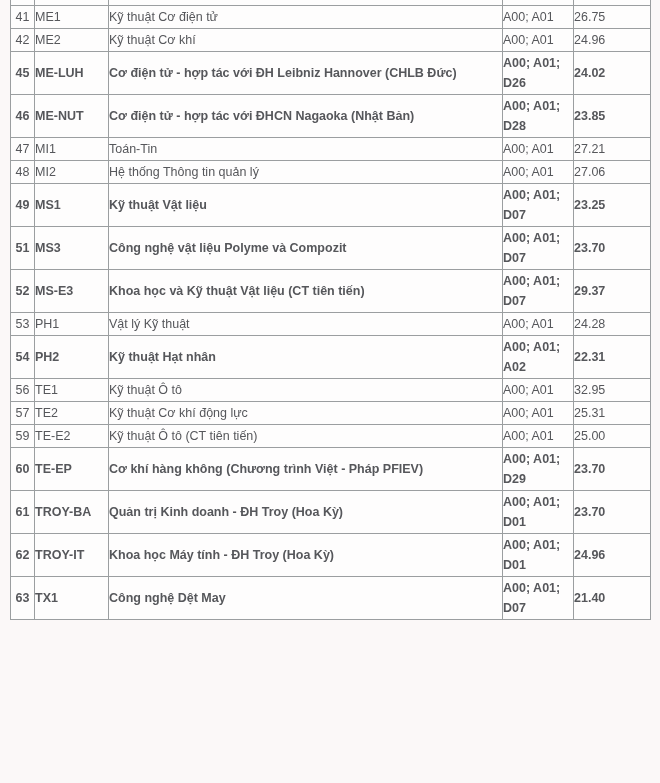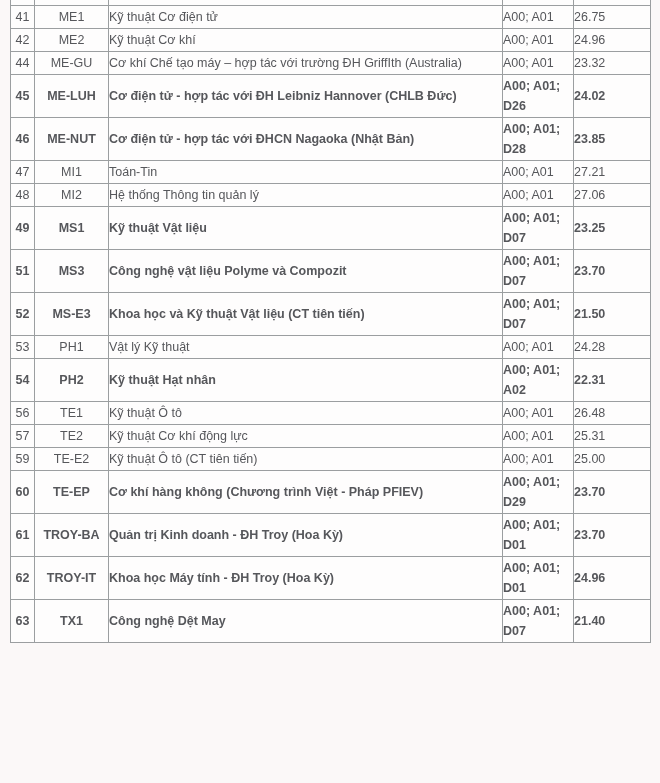--- a/index.html
+++ b/index.html
@@ -25,21 +25,21 @@
     color:var(--text);
     font-size:12.5px;
     vertical-align:middle;
     padding:0;
     overflow:hidden;
   }
   tr.partial td{border-top:none;height:5px;}
   tr.s{height:23px;}
   tr.d{height:43px;font-weight:bold;}
   td.c-no{text-align:center;}
-  td.c-code{padding-left:7px;text-align:center;}
+  td.c-code{padding-left:7px;}
   td.c-name{padding-left:8px;white-space:nowrap;}
   td.c-combos{padding-left:7px;padding-right:2px;line-height:20px;}
   td.c-score{padding-left:8px;}
 </style>
 </head>
 <body>
 
 <div class="page">
   <table class="scores">
     <colgroup>
@@ -63,27 +63,20 @@
         <td class="c-name">Kỹ thuật Cơ điện tử</td>
         <td class="c-combos">A00; A01</td>
         <td class="c-score">26.75</td>
       </tr>
       <tr class="s">
         <td class="c-no">42</td>
         <td class="c-code">ME2</td>
         <td class="c-name">Kỹ thuật Cơ khí</td>
         <td class="c-combos">A00; A01</td>
         <td class="c-score">24.96</td>
-      </tr>
-      <tr class="s">
-        <td class="c-no">44</td>
-        <td class="c-code">ME-GU</td>
-        <td class="c-name">Cơ khí Chế tạo máy – hợp tác với trường ĐH GriffIth (Australia)</td>
-        <td class="c-combos">A00; A01</td>
-        <td class="c-score">23.32</td>
       </tr>
       <tr class="d">
         <td class="c-no">45</td>
         <td class="c-code">ME-LUH</td>
         <td class="c-name">Cơ điện tử - hợp tác với ĐH Leibniz Hannover (CHLB Đức)</td>
         <td class="c-combos">A00; A01; D26</td>
         <td class="c-score">24.02</td>
       </tr>
       <tr class="d">
         <td class="c-no">46</td>
@@ -118,42 +111,42 @@
         <td class="c-code">MS3</td>
         <td class="c-name">Công nghệ vật liệu Polyme và Compozit</td>
         <td class="c-combos">A00; A01; D07</td>
         <td class="c-score">23.70</td>
       </tr>
       <tr class="d">
         <td class="c-no">52</td>
         <td class="c-code">MS-E3</td>
         <td class="c-name">Khoa học và Kỹ thuật Vật liệu (CT tiên tiến)</td>
         <td class="c-combos">A00; A01; D07</td>
-        <td class="c-score">21.50</td>
+        <td class="c-score">29.37</td>
       </tr>
       <tr class="s">
         <td class="c-no">53</td>
         <td class="c-code">PH1</td>
         <td class="c-name">Vật lý Kỹ thuật</td>
         <td class="c-combos">A00; A01</td>
         <td class="c-score">24.28</td>
       </tr>
       <tr class="d">
         <td class="c-no">54</td>
         <td class="c-code">PH2</td>
         <td class="c-name">Kỹ thuật Hạt nhân</td>
         <td class="c-combos">A00; A01; A02</td>
         <td class="c-score">22.31</td>
       </tr>
       <tr class="s">
         <td class="c-no">56</td>
         <td class="c-code">TE1</td>
         <td class="c-name">Kỹ thuật Ô tô</td>
         <td class="c-combos">A00; A01</td>
-        <td class="c-score">26.48</td>
+        <td class="c-score">32.95</td>
       </tr>
       <tr class="s">
         <td class="c-no">57</td>
         <td class="c-code">TE2</td>
         <td class="c-name">Kỹ thuật Cơ khí động lực</td>
         <td class="c-combos">A00; A01</td>
         <td class="c-score">25.31</td>
       </tr>
       <tr class="s">
         <td class="c-no">59</td>

